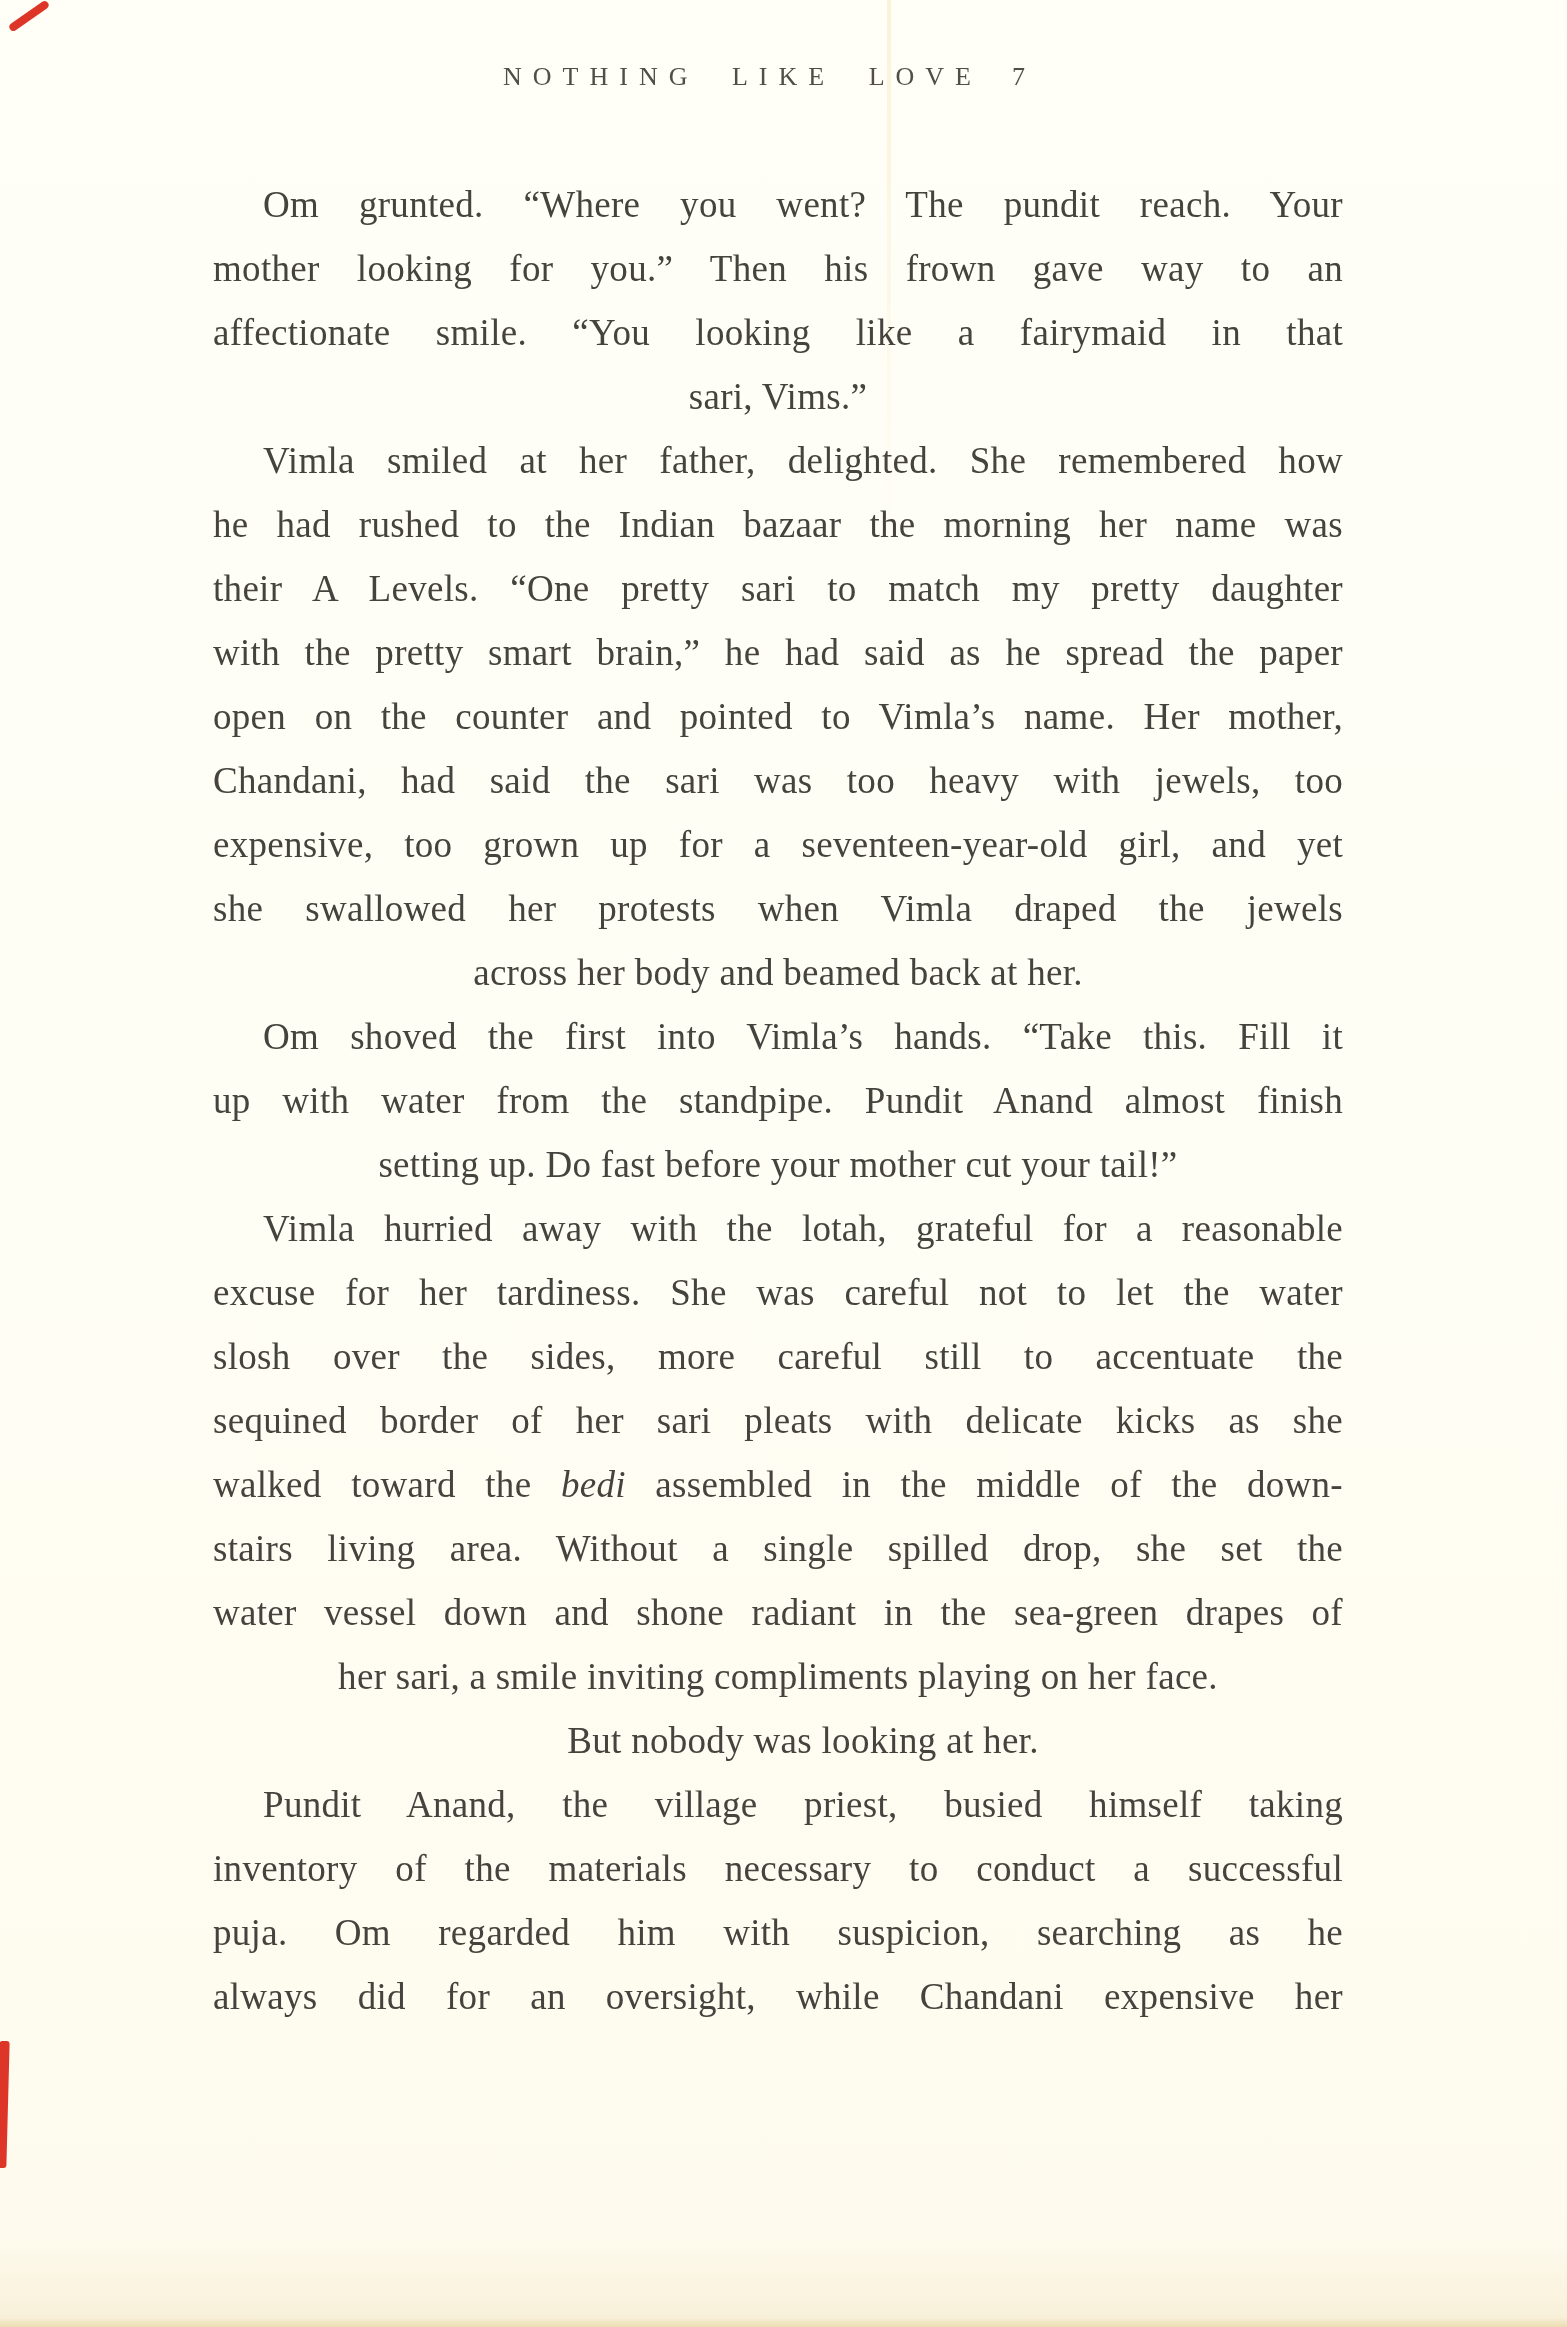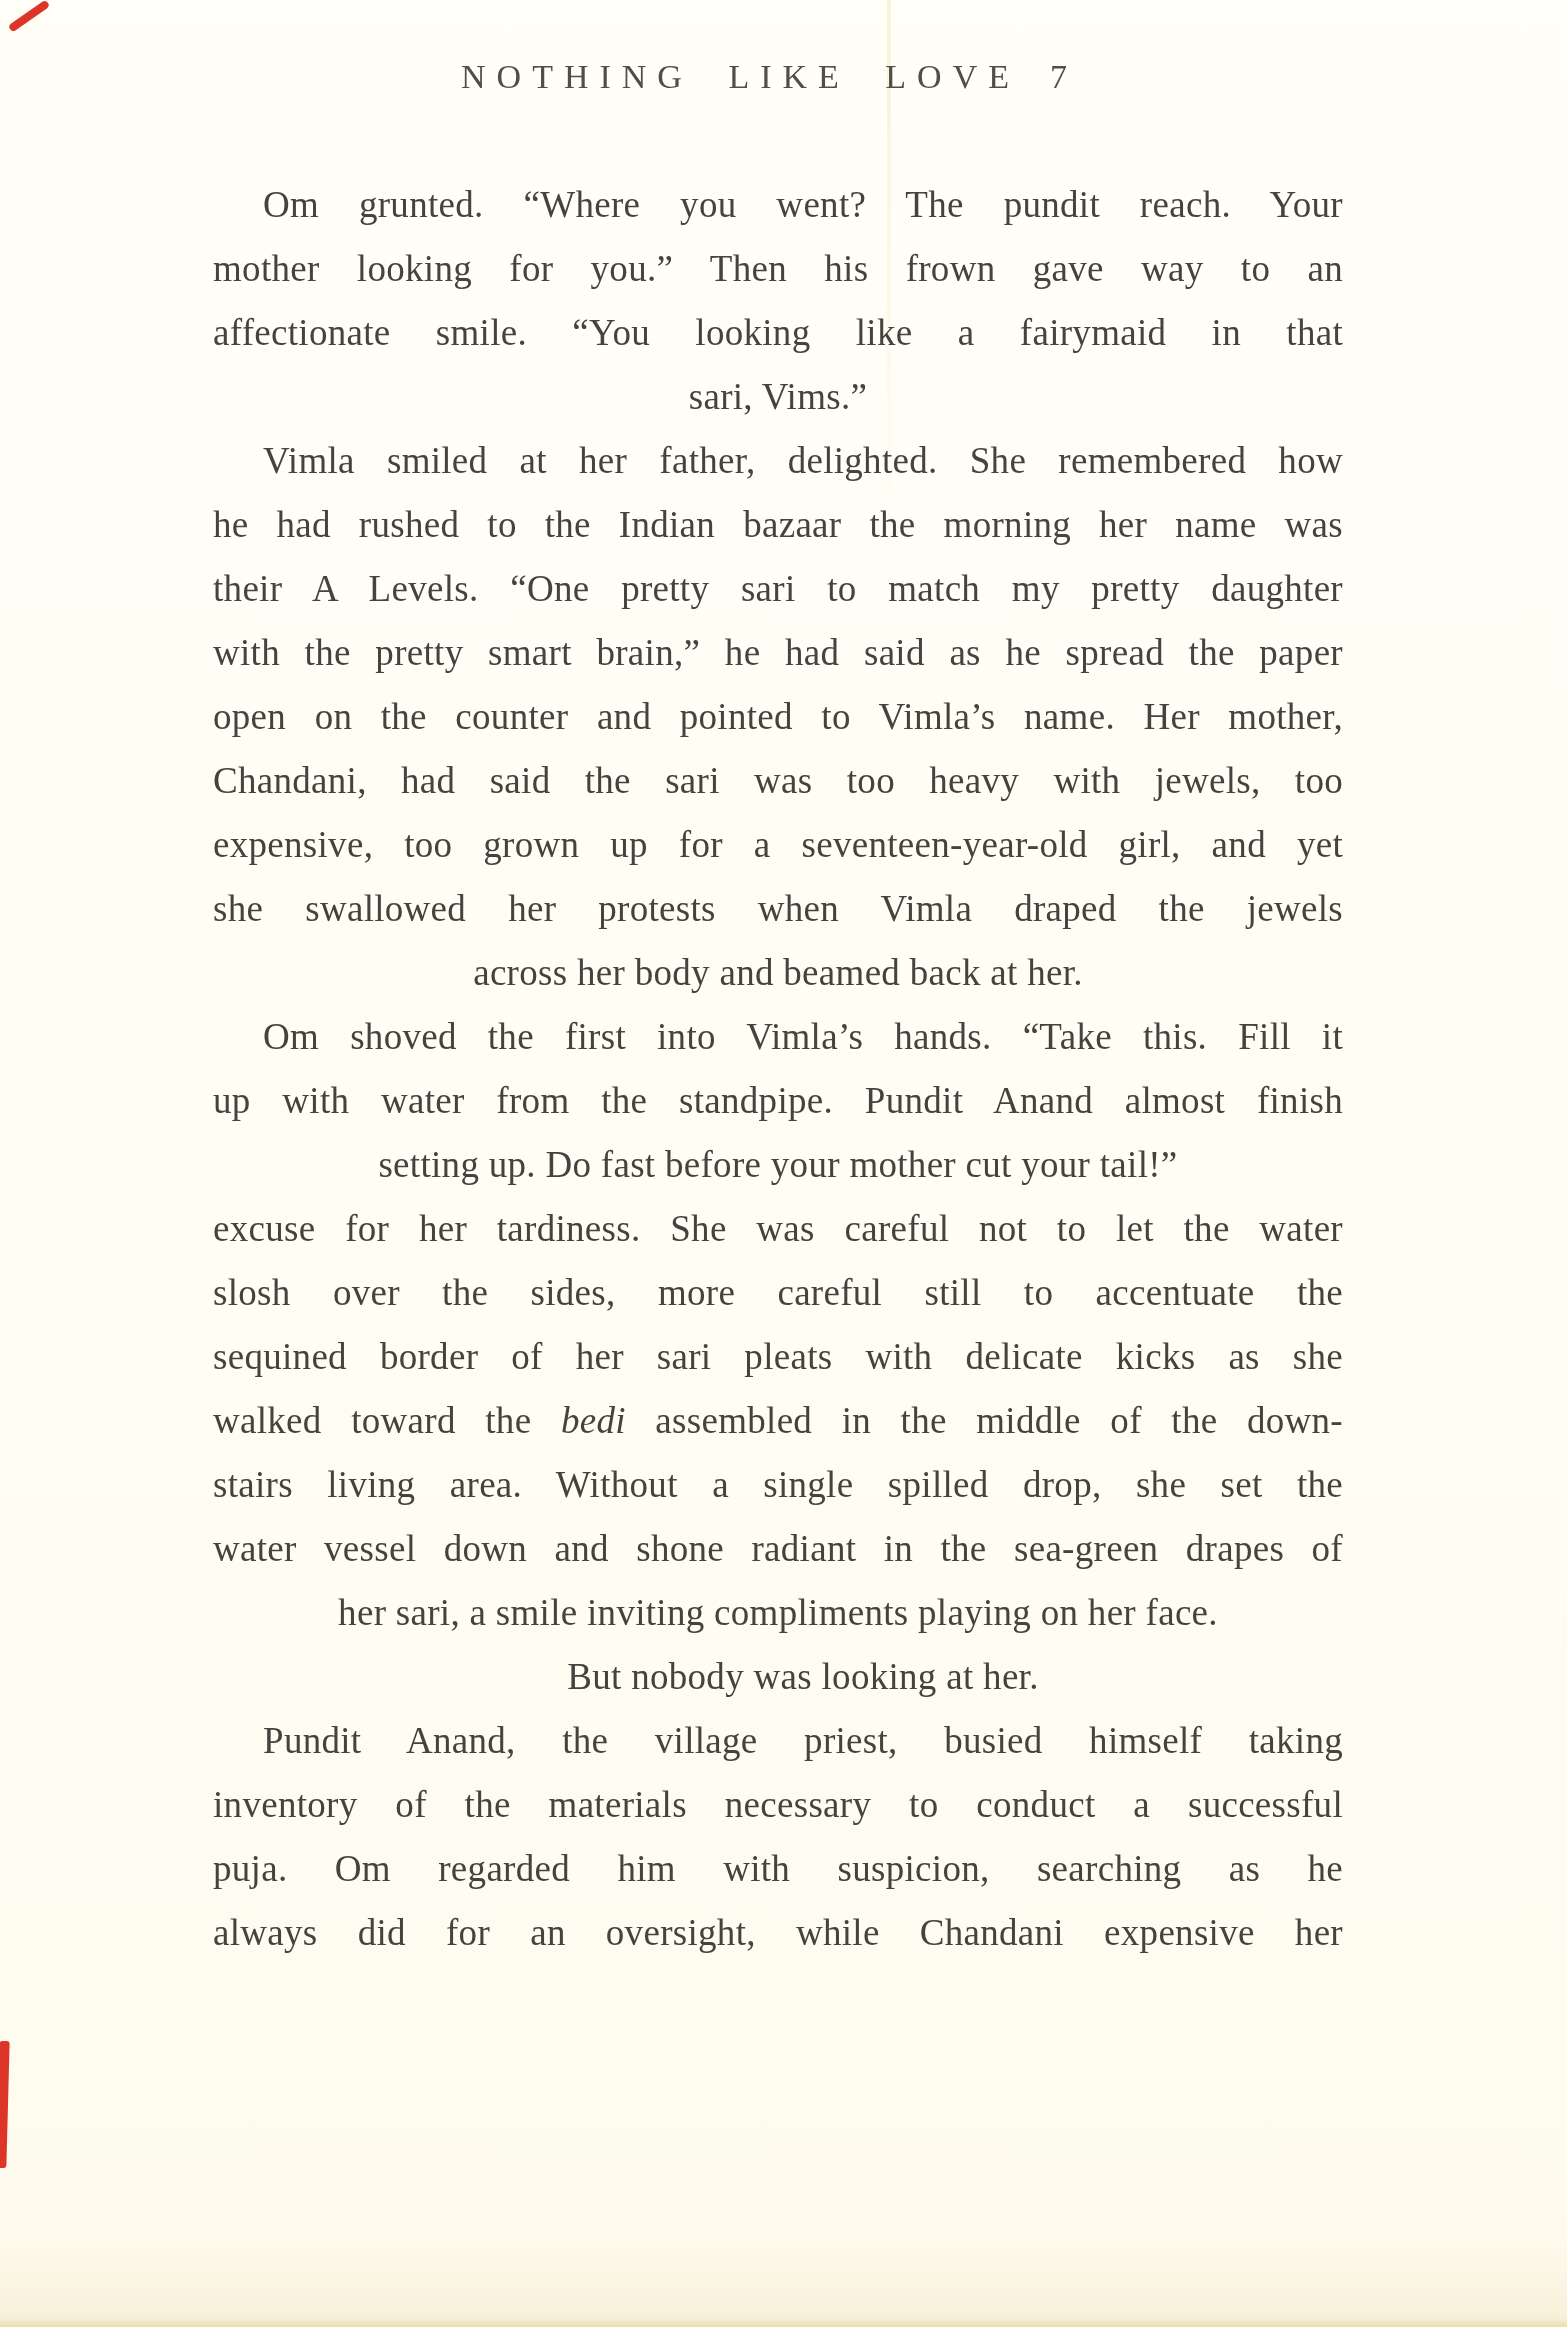--- a/index.html
+++ b/index.html
@@ -11,21 +11,21 @@
     font-family:"Liberation Serif","DejaVu Serif",serif;
   }
   .crease {
     position:absolute; left:887px; top:0; width:4px; height:554px;
     background:linear-gradient(180deg, rgba(236,222,160,0.35), rgba(236,222,160,0.0));
     pointer-events:none;
   }
   .header {
     position:absolute; left:199px; top:59px; width:1130px;
     text-align:center;
-    font-size:34px; line-height:36px;
+    font-size:26px; line-height:36px;
     letter-spacing:11px; word-spacing:16px;
     color:#504e48;
   }
   .folio { margin-left:30px; letter-spacing:0; }
   .bodytext {
     position:absolute; left:213px; top:173px; width:1130px;
     font-size:37px; line-height:64px;
     color:#45433e;
     letter-spacing:0.3px;
   }
@@ -69,20 +69,21 @@
       <div class="line j"><span>their A Levels. “One pretty sari to match my pretty daughter</span></div>
       <div class="line j"><span>with the pretty smart brain,” he had said as he spread the paper</span></div>
       <div class="line j"><span>open on the counter and pointed to Vimla’s name. Her mother,</span></div>
       <div class="line j"><span>Chandani, had said the sari was too heavy with jewels, too</span></div>
       <div class="line j"><span>expensive, too grown up for a seventeen-year-old girl, and yet</span></div>
       <div class="line j"><span>she swallowed her protests when Vimla draped the jewels</span></div>
       <div class="line"><span>across her body and beamed back at her.</span></div>
       <div class="line j indent"><span>Om shoved the first into Vimla’s hands. “Take this. Fill it</span></div>
       <div class="line j"><span>up with water from the standpipe. Pundit Anand almost finish</span></div>
       <div class="line"><span>setting up. Do fast before your mother cut your tail!”</span></div>
+      <div class="line j indent"><span>Vimla hurried away with the lotah, grateful for a reasonable</span></div>
       <div class="line j"><span>excuse for her tardiness. She was careful not to let the water</span></div>
       <div class="line j"><span>slosh over the sides, more careful still to accentuate the</span></div>
       <div class="line j"><span>sequined border of her sari pleats with delicate kicks as she</span></div>
       <div class="line j"><span>walked toward the </span><span class="it">bedi</span><span> assembled in the middle of the down-</span></div>
       <div class="line j"><span>stairs living area. Without a single spilled drop, she set the</span></div>
       <div class="line j"><span>water vessel down and shone radiant in the sea-green drapes of</span></div>
       <div class="line"><span>her sari, a smile inviting compliments playing on her face.</span></div>
       <div class="line indent"><span>But nobody was looking at her.</span></div>
       <div class="line j indent"><span>Pundit Anand, the village priest, busied himself taking</span></div>
       <div class="line j"><span>inventory of the materials necessary to conduct a successful</span></div>

